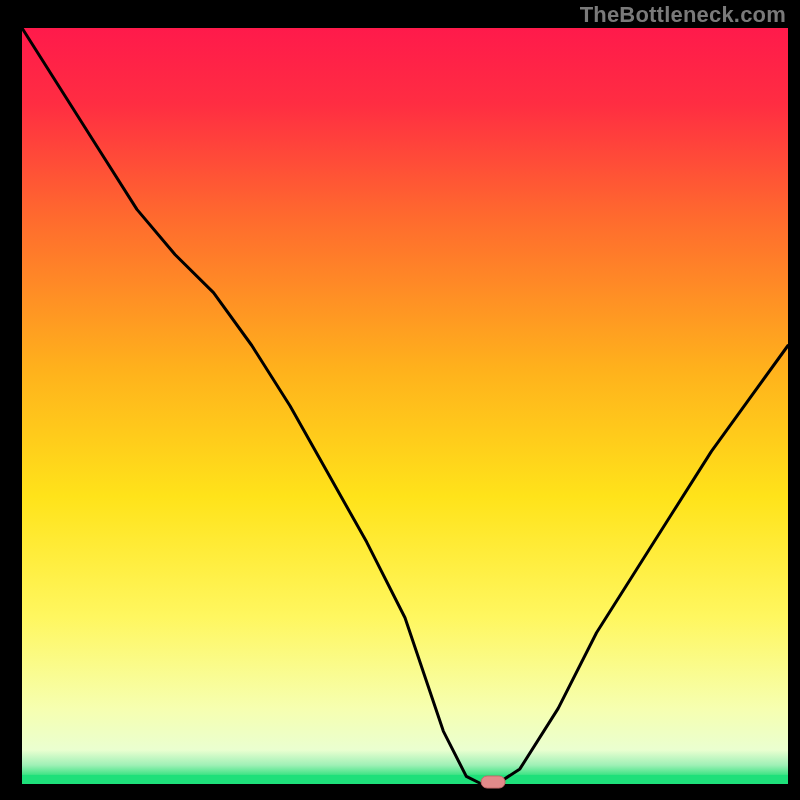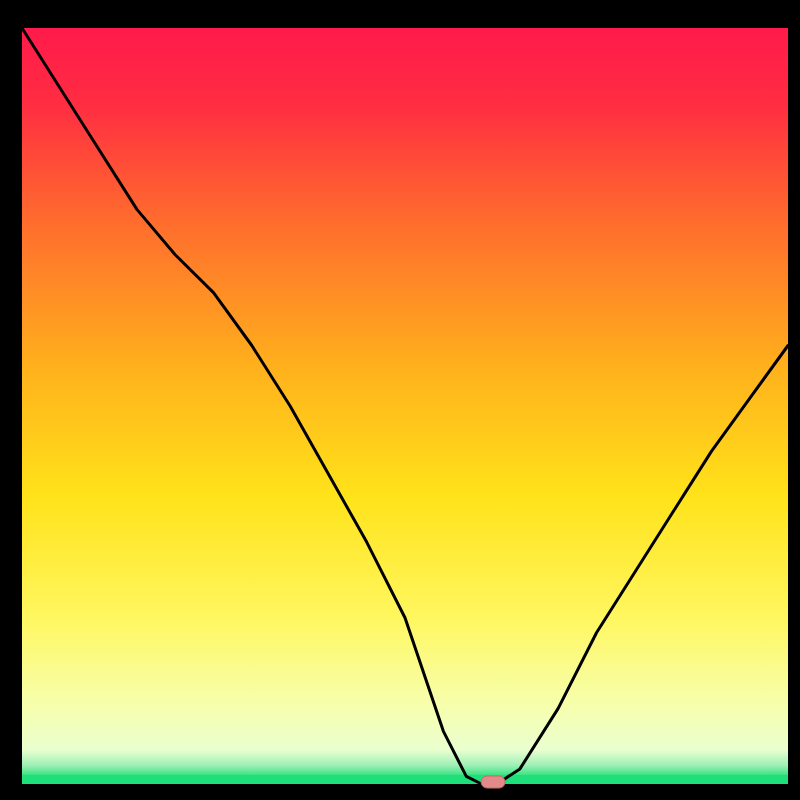--- a/index.html
+++ b/index.html
@@ -30,20 +30,21 @@
   svg.chart {
     position: absolute;
     left: 0;
     top: 0;
   }
 </style>
 </head>
 <body>
 <div class="frame">
 
+<div class="watermark">TheBottleneck.com</div>
 
 <svg class="chart" width="800" height="800" viewBox="0 0 800 800">
   <defs>
     <linearGradient id="heat" x1="0" y1="0" x2="0" y2="1">
           <stop offset="0.00%" stop-color="#ff1a4b"></stop>
           <stop offset="10.00%" stop-color="#ff2d42"></stop>
           <stop offset="25.00%" stop-color="#ff6a2e"></stop>
           <stop offset="45.00%" stop-color="#ffb11c"></stop>
           <stop offset="62.00%" stop-color="#ffe31a"></stop>
           <stop offset="78.00%" stop-color="#fff760"></stop>

